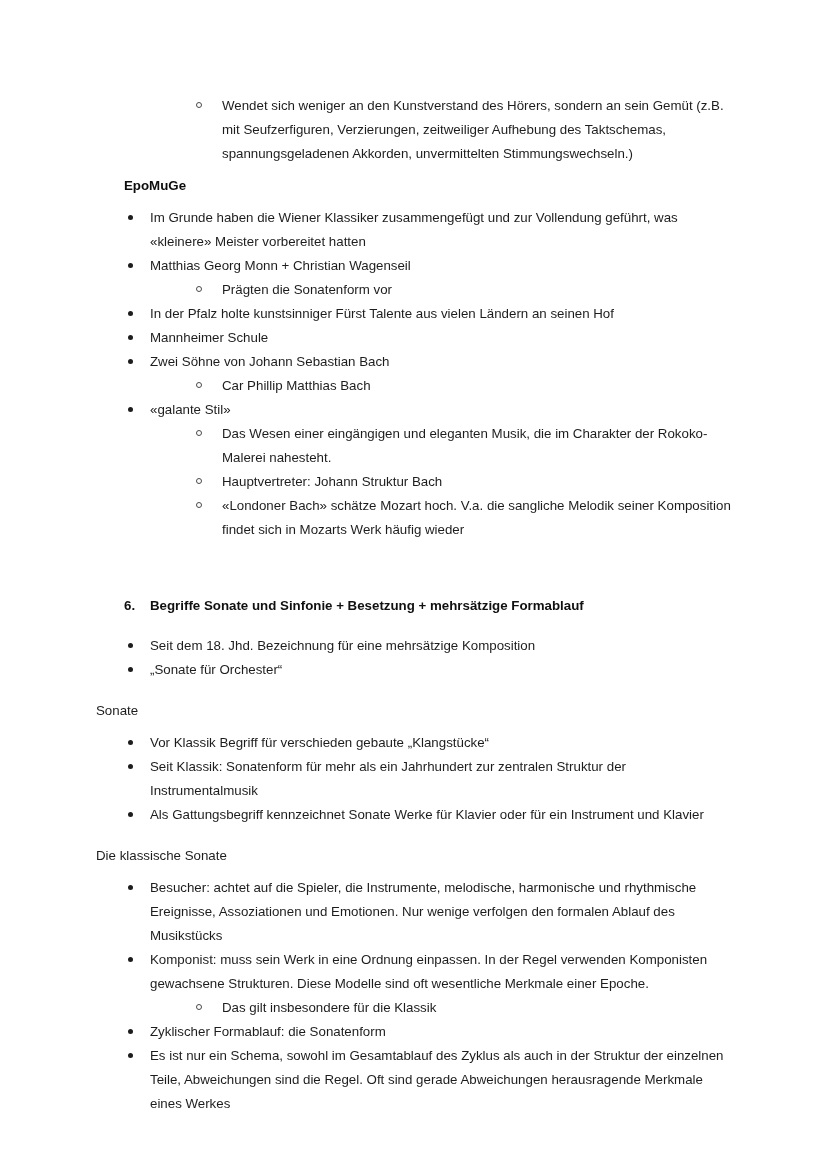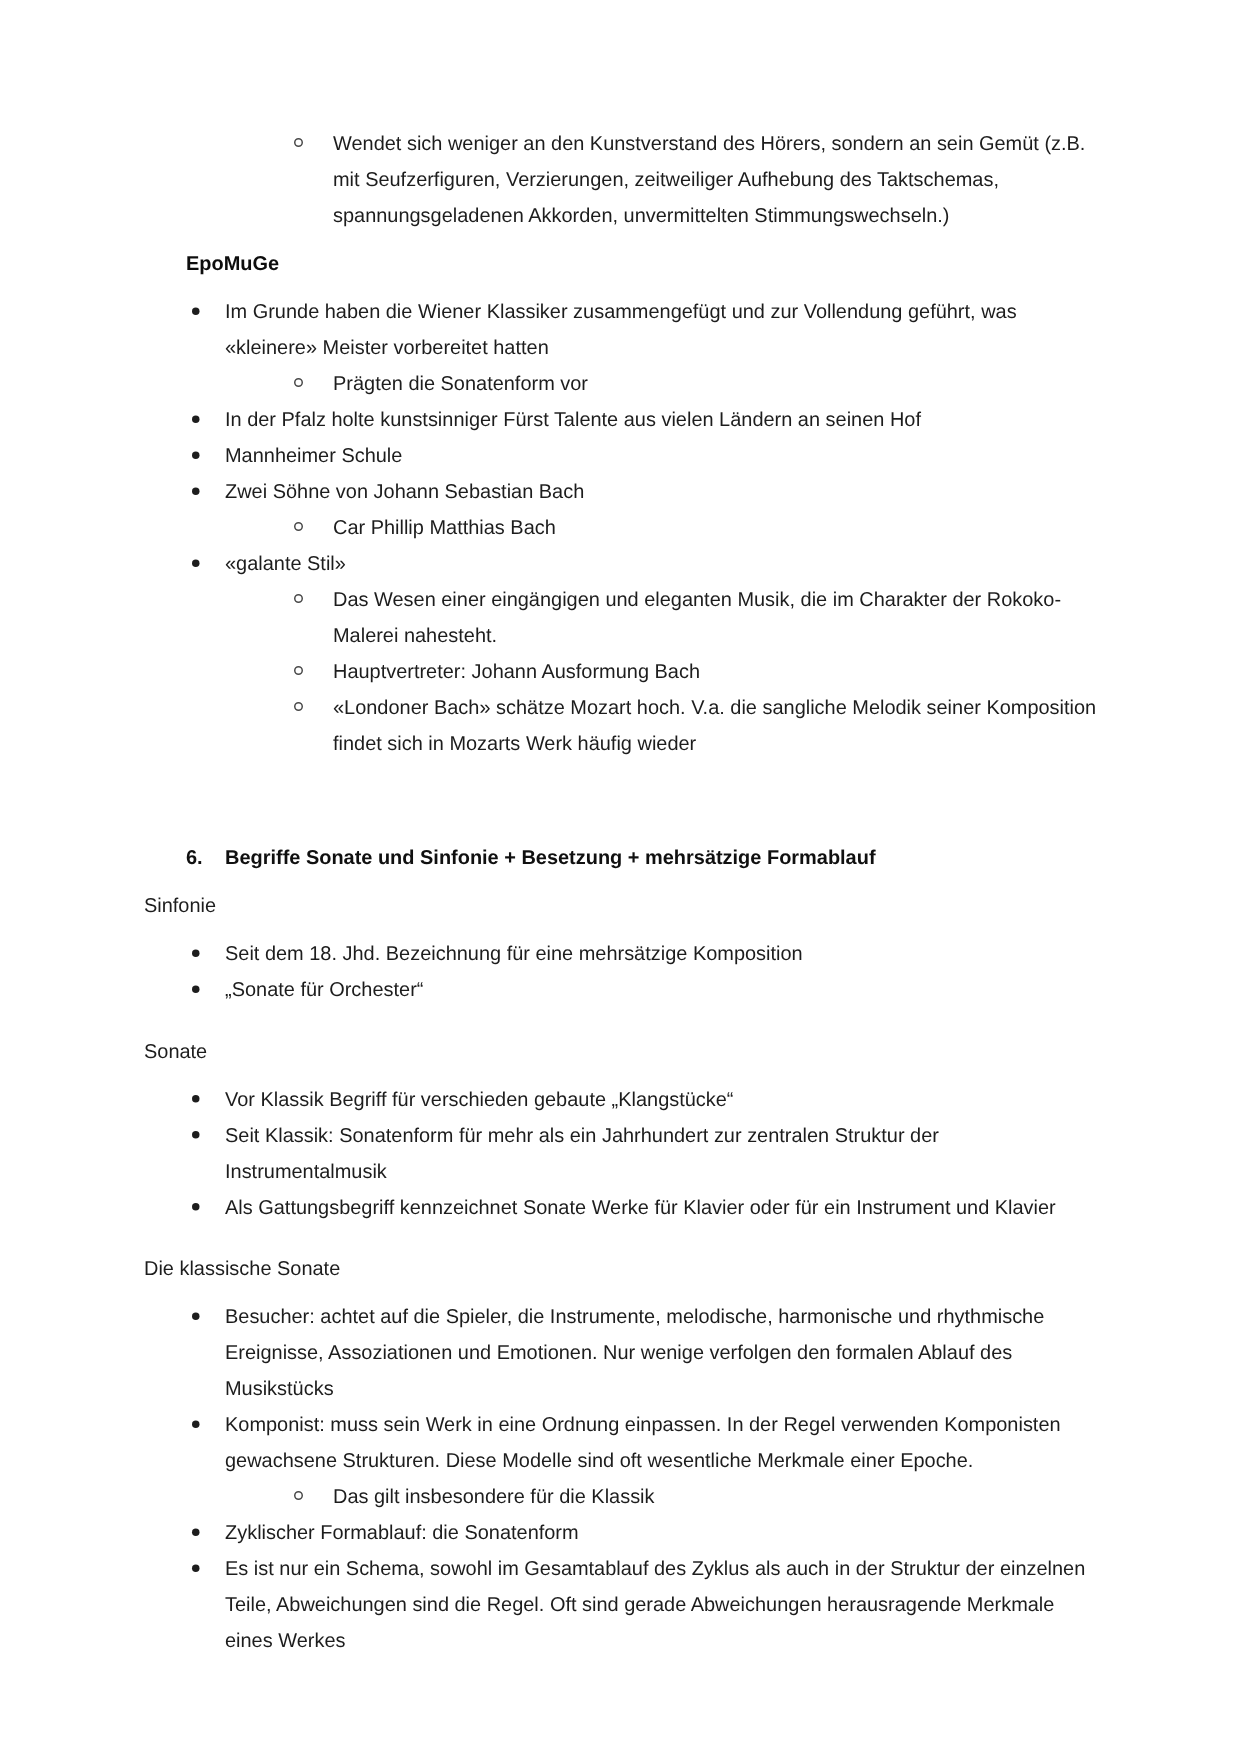--- a/index.html
+++ b/index.html
@@ -21,21 +21,21 @@
     height: 1171px;
     background: #ffffff;
     overflow: hidden;
     box-sizing: border-box;
   }
 
   
   .content {
     position: absolute;
     left: 96px;
-    top: 84px;
+    top: 94px;
     width: 637px;
   }
 
   
   .para {
     font-size: 13.3px;
     line-height: 24px;
     margin: 0;
     padding: 0;
     color: #1d1d1d;
@@ -142,20 +142,24 @@
 
     <p class="heading-bold">EpoMuGe</p>
 
     <div class="gap-small"></div>
 
     <ul class="l1">
       <li class="b1">
         <span class="dot"></span>
         <span>Im Grunde haben die Wiener Klassiker zusammengefügt und zur Vollendung geführt, was «kleinere» Meister vorbereitet hatten</span>
       </li>
+      <li class="b1">
+        <span class="dot"></span>
+        <span>Matthias Georg Monn + Christian Wagenseil</span>
+      </li>
       <li class="nest-only">
         <ul class="l2">
           <li class="b2">
             <span class="circ"></span>
             <span>Prägten die Sonatenform vor</span>
           </li>
         </ul>
       </li>
       <li class="b1">
         <span class="dot"></span>
@@ -182,40 +186,39 @@
         <span>«galante Stil»</span>
       </li>
       <li class="nest-only">
         <ul class="l2">
           <li class="b2">
             <span class="circ"></span>
             <span>Das Wesen einer eingängigen und eleganten Musik, die im Charakter der Rokoko-Malerei nahesteht.</span>
           </li>
           <li class="b2">
             <span class="circ"></span>
-            <span>Hauptvertreter: Johann Ausformung Bach</span>
+            <span>Hauptvertreter: Johann Struktur Bach</span>
           </li>
           <li class="b2">
             <span class="circ"></span>
             <span>«Londoner Bach» schätze Mozart hoch. V.a. die sangliche Melodik seiner Komposition findet sich in Mozarts Werk häufig wieder</span>
           </li>
         </ul>
       </li>
     </ul>
 
     <div class="gap-large"></div>
 
     <p class="heading-num">
       <span class="num">6.</span>
       <span>Begriffe Sonate und Sinfonie + Besetzung + mehrsätzige Formablauf</span>
     </p>
 
     <div class="gap-small"></div>
 
-    <p class="para">Sinfonie</p>
     <div class="gap-small"></div>
     <ul class="l1">
       <li class="b1">
         <span class="dot"></span>
         <span>Seit dem 18. Jhd. Bezeichnung für eine mehrsätzige Komposition</span>
       </li>
       <li class="b1">
         <span class="dot"></span>
         <span>„Sonate für Orchester“</span>
       </li>

